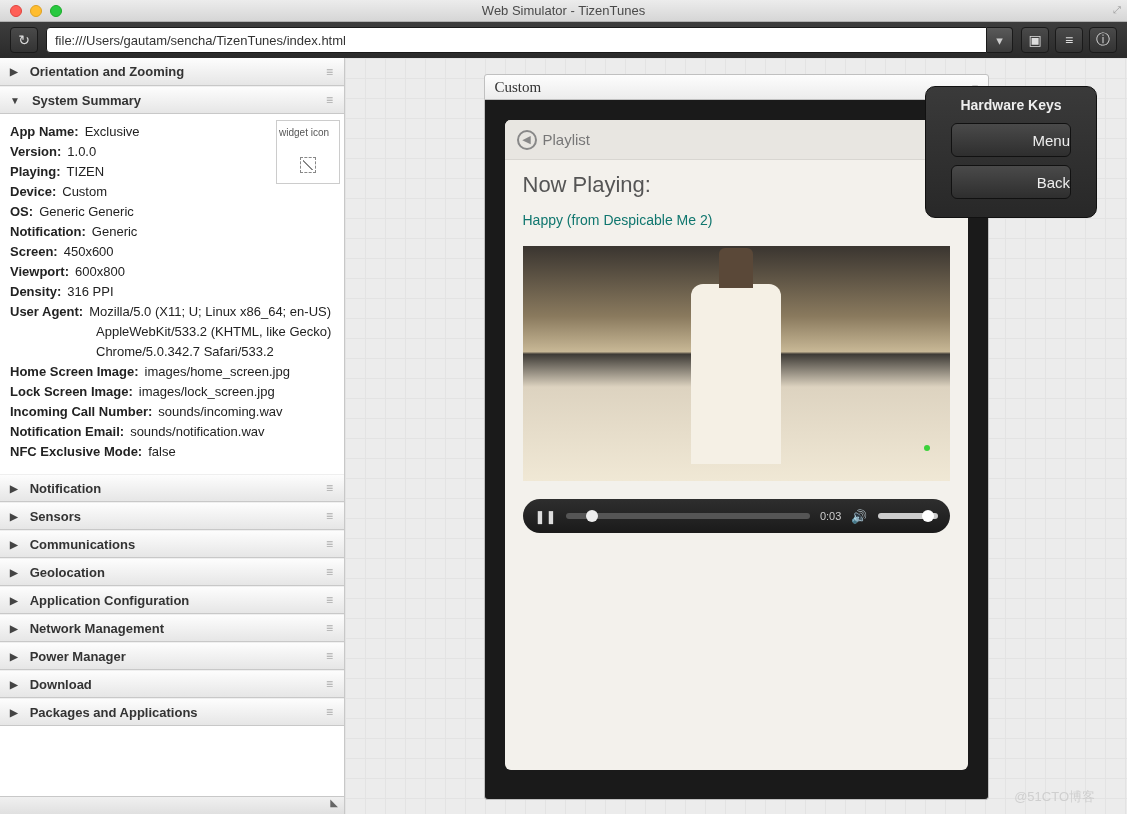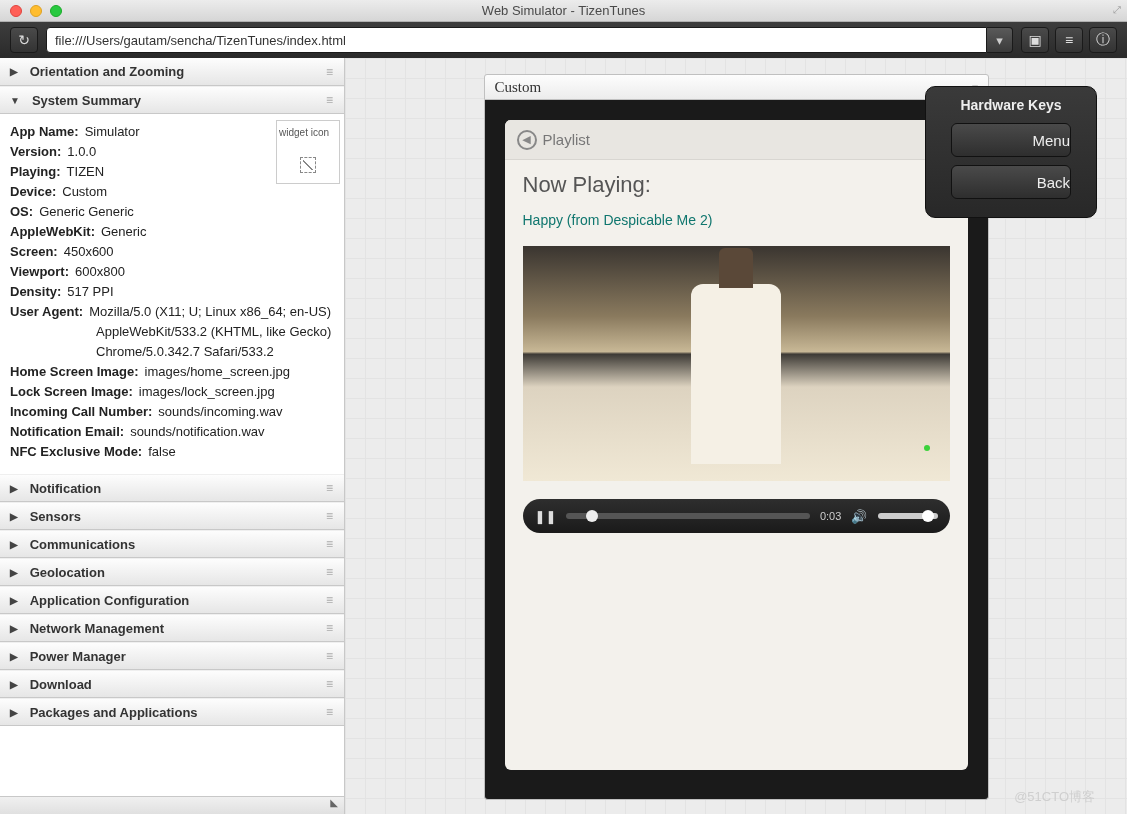--- a/index.html
+++ b/index.html
@@ -370,53 +370,53 @@
       <span>System Summary</span>
       <span class="acc-lines">≡</span>
     </div>
     <div class="summary-body">
       <div class="widget-icon-box">
         <span>widget icon</span>
         <span class="broken"></span>
       </div>
       <div class="summary-row">
           <span class="summary-label">App Name:</span>
-          <span class="summary-value">Simulator</span>
+          <span class="summary-value">Exclusive</span>
         </div>
       <div class="summary-row">
           <span class="summary-label">Version:</span>
           <span class="summary-value">1.0.0</span>
         </div>
       <div class="summary-row">
           <span class="summary-label">Playing:</span>
           <span class="summary-value">TIZEN</span>
         </div>
       <div class="summary-row">
           <span class="summary-label">Device:</span>
           <span class="summary-value">Custom</span>
         </div>
       <div class="summary-row">
           <span class="summary-label">OS:</span>
           <span class="summary-value">Generic Generic</span>
         </div>
       <div class="summary-row">
-          <span class="summary-label">AppleWebKit:</span>
+          <span class="summary-label">Notification:</span>
           <span class="summary-value">Generic</span>
         </div>
       <div class="summary-row">
           <span class="summary-label">Screen:</span>
           <span class="summary-value">450x600</span>
         </div>
       <div class="summary-row">
           <span class="summary-label">Viewport:</span>
           <span class="summary-value">600x800</span>
         </div>
       <div class="summary-row">
           <span class="summary-label">Density:</span>
-          <span class="summary-value">517 PPI</span>
+          <span class="summary-value">316 PPI</span>
         </div>
       <div class="summary-row">
           <span class="summary-label">User Agent:</span>
           <span class="summary-value">Mozilla/5.0 (X11; U; Linux x86_64; en-US)</span>
         </div>
       <div class="ua-indent">AppleWebKit/533.2 (KHTML, like Gecko)</div>
       <div class="ua-indent">Chrome/5.0.342.7 Safari/533.2</div>
       <div class="summary-row">
           <span class="summary-label">Home Screen Image:</span>
           <span class="summary-value">images/home_screen.jpg</span>

